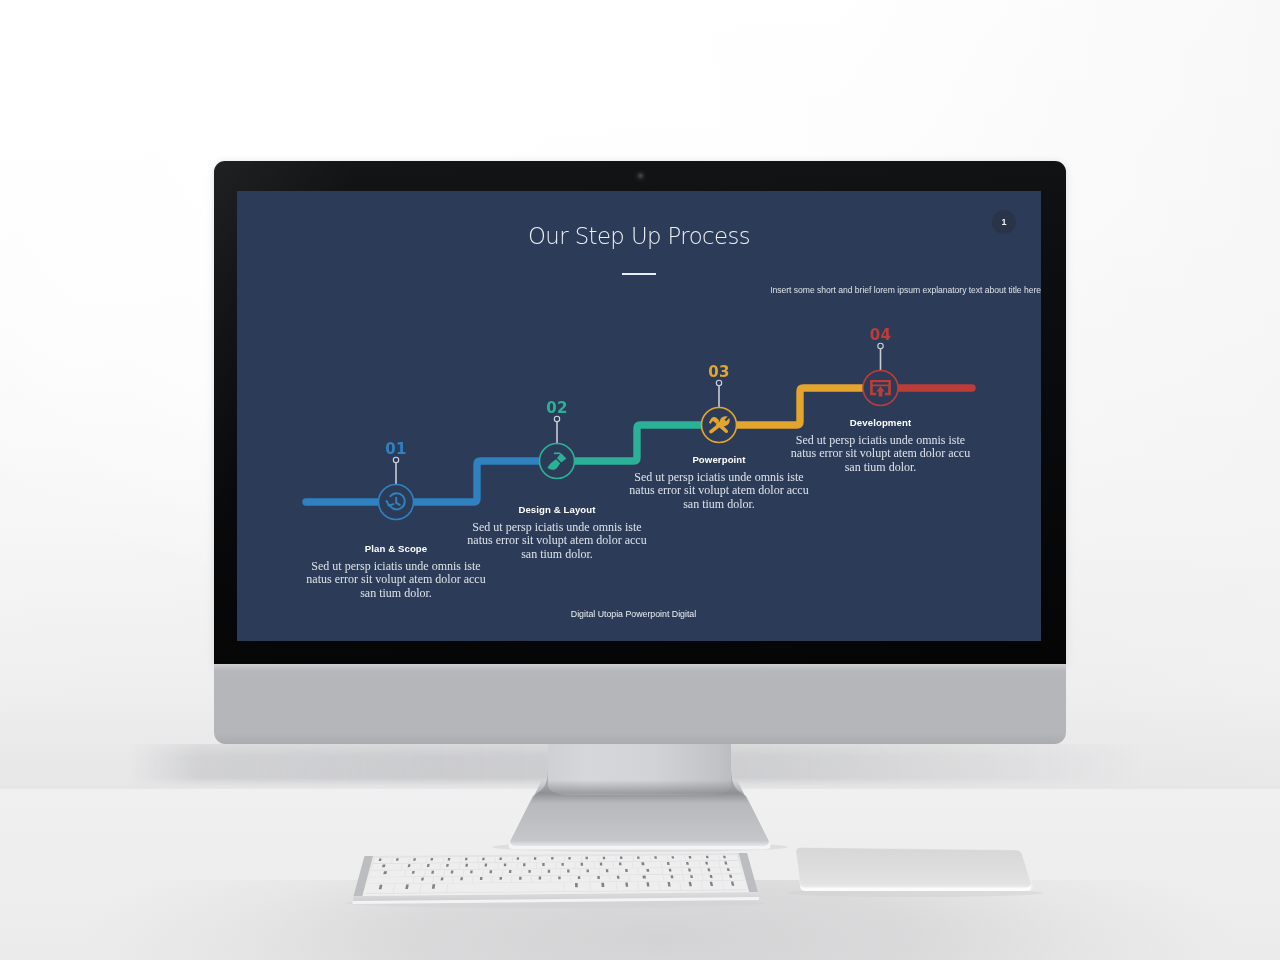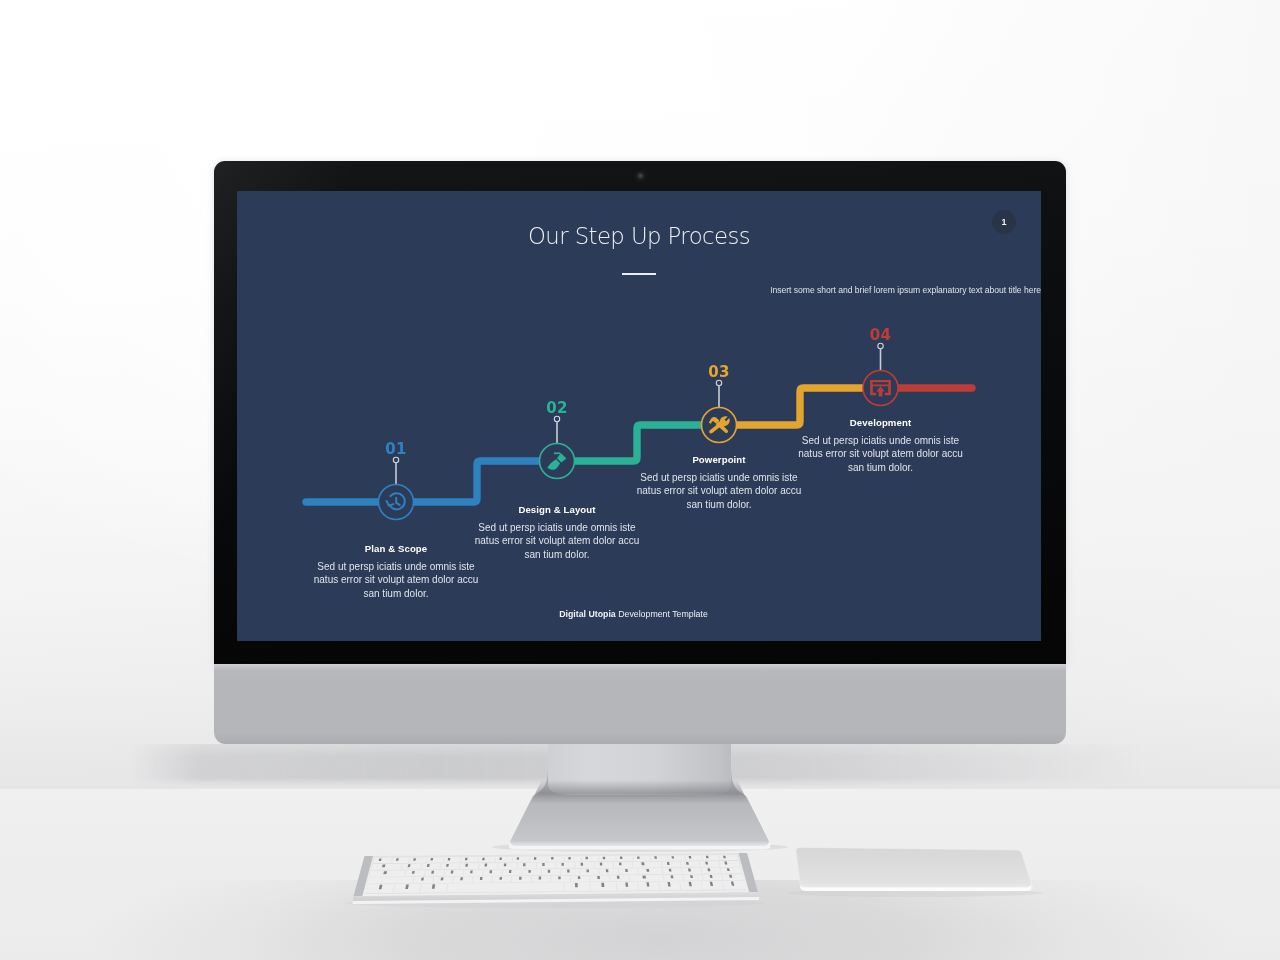--- a/index.html
+++ b/index.html
@@ -63,26 +63,26 @@
         font-size:22.8px;font-weight:200;letter-spacing:-0.58px;color:#edf0f4;
         font-family:"DejaVu Sans Light","DejaVu Sans",sans-serif;line-height:26px;}
   .s-rule{position:absolute;left:385px;top:82px;width:34px;height:2px;background:#eaedf1;}
   .s-sub{position:absolute;left:0;top:94px;width:804px;text-align:right;
         font-size:8.6px;font-weight:400;color:#dfe3e9;letter-spacing:-0.04px;}
   .pagebadge{position:absolute;left:755px;top:19px;width:24px;height:24px;border-radius:50%;
         background:#293449;color:#eef1f5;font-size:9px;font-weight:700;
         display:flex;align-items:center;justify-content:center;}
   .footer{position:absolute;left:0;top:418px;width:785px;text-align:center;
         font-size:8.8px;color:#eef1f5;letter-spacing:-0.01px;}
-  .footer b{font-weight:700;padding-left:8px;}
+  .footer b{font-weight:400;padding-left:8px;}
 
   .diagram{position:absolute;left:0;top:0;width:804px;height:450px;}
   .stepcard{position:absolute;width:220px;text-align:center;color:#fff;}
   .stepcard .st{font-size:9.6px;font-weight:700;letter-spacing:.1px;margin:0 0 5.5px 0;}
-  .stepcard .sb{font-size:10px;line-height:13.6px;color:#dfe3ea;font-weight:400;}
+  .stepcard .sb{font-size:12px;line-height:13.6px;color:#dfe3ea;font-weight:400;font-family:Liberation Serif, serif;}
 </style>
 </head>
 <body>
 
 <div id="stage">
   <div class="wall"></div>
   <div class="wall-glow"></div>
   <div class="wall-right"></div>
   <div class="wall-shadow"></div>
   <div class="desk-edge"></div>
@@ -435,21 +435,21 @@
                   <div>natus error sit volupt atem dolor accu</div>
                   <div>san tium dolor.</div>
                 </div>
               </div>
             </div>
         </div>
         <div class="s-title">Our Step Up Process</div>
         <div class="s-rule"></div>
         <div class="s-sub">Insert some short and brief lorem ipsum explanatory text about title here</div>
         <div class="pagebadge">1</div>
-        <div class="footer"><b>Digital Utopia</b><span> Development Template</span></div>
+        <div class="footer"><b>Digital Utopia</b><span> Powerpoint Digital</span></div>
       </div>
     </div>
     <div class="chin-shadowline"></div>
     <div class="imac-chin"></div>
     <div class="chin-gloss"></div>
     <div class="chin-bottom"></div>
   </div>
 </div>
 
 </body></html>

